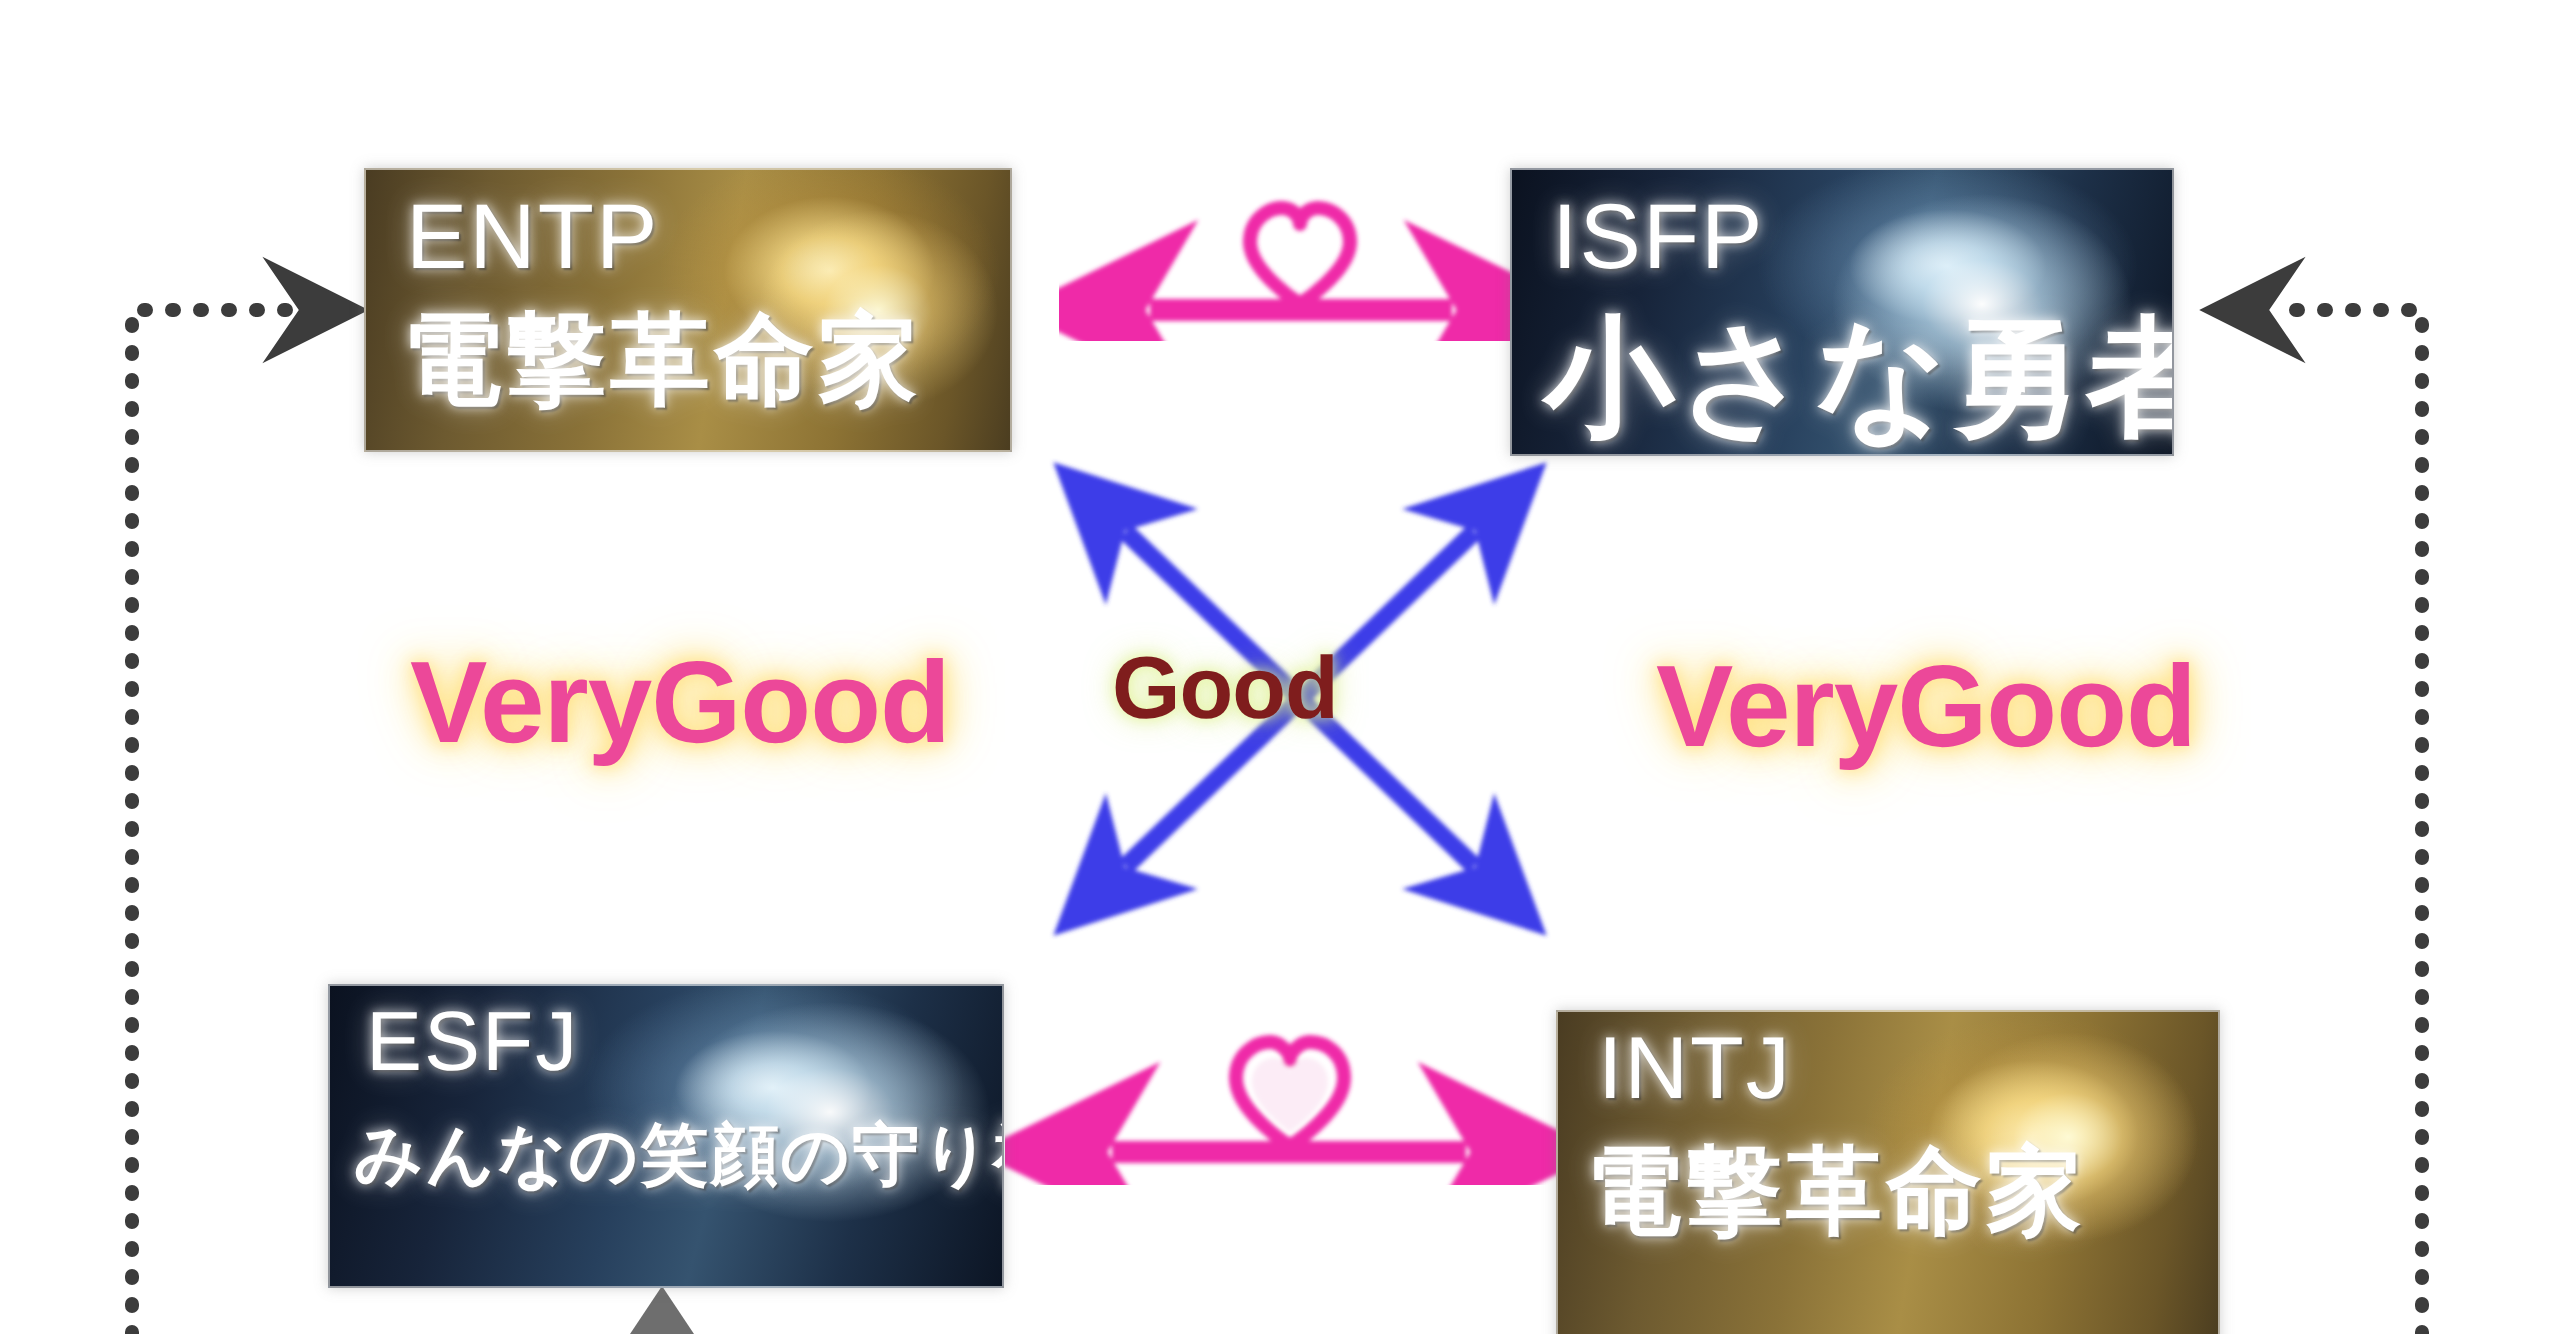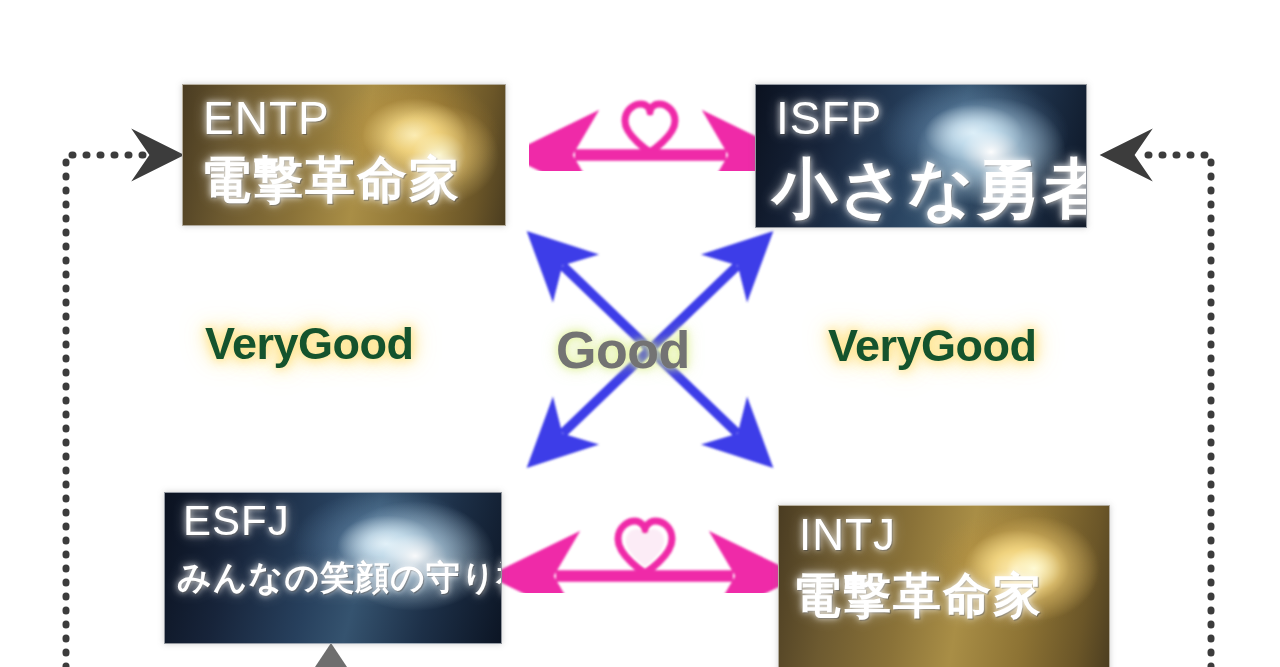--- a/index.html
+++ b/index.html
@@ -81,32 +81,32 @@
   #card-intj .code { top: 4px; padding-left: 20px; font-size: 44px; }
   #card-intj .jp { top: 58px; padding-left: 14px; font-size: 48px; }
 
   
   .lbl {
     position: absolute;
     white-space: nowrap;
     font-weight: 700;
   }
   .lbl-verygood {
-    font-size: 45px;
-    color: #14532d;
+    font-size: 58px;
+    color: #ec4899;
     text-shadow:
       0 0 8px #ffe38a, 0 0 16px #ffdf7a, 0 0 26px rgba(255,225,120,0.8);
     letter-spacing: -0.5px;
   }
   #vg-left  { left: 205px; top: 318px; }
   #vg-right { left: 828px; top: 320px; }
 
   .lbl-good {
-    font-size: 52px;
-    color: #737373;
+    font-size: 44px;
+    color: #7f1d1d;
     text-shadow: 0 0 7px rgba(225,243,150,0.95), 0 0 15px rgba(205,230,100,0.6);
     letter-spacing: -0.5px;
   }
   #good-center { left: 556px; top: 320px; }
 
   
   .arrows {
     position: absolute;
     left: 0; top: 0;
     width: 1280px;

